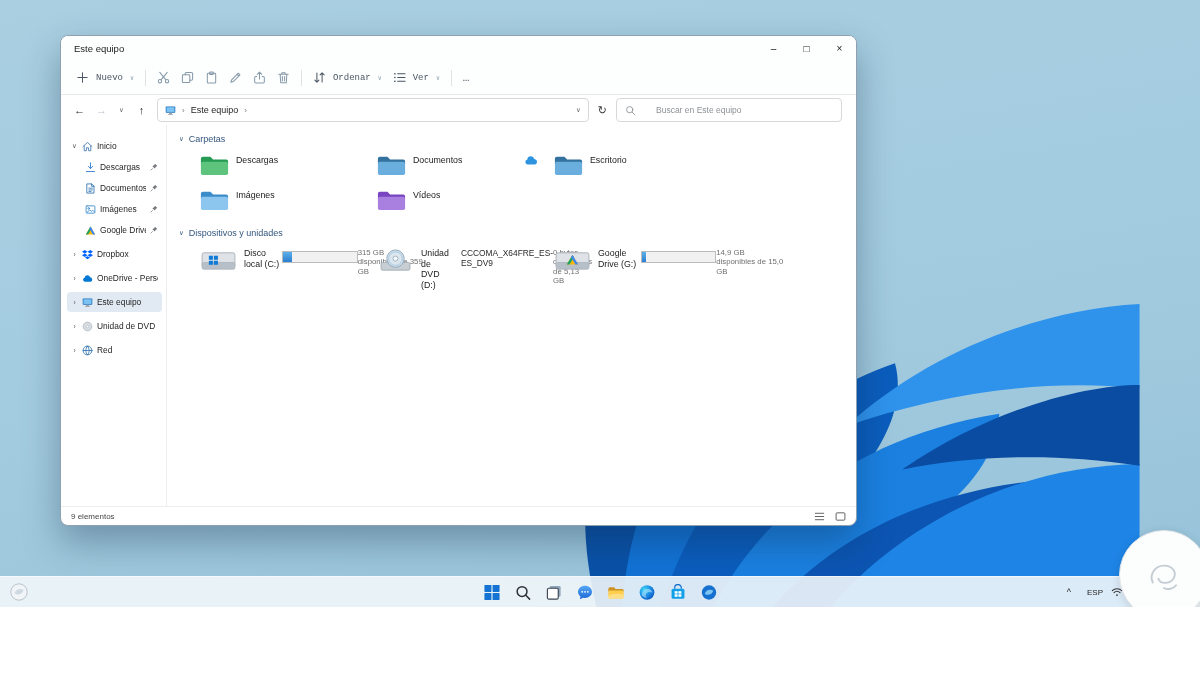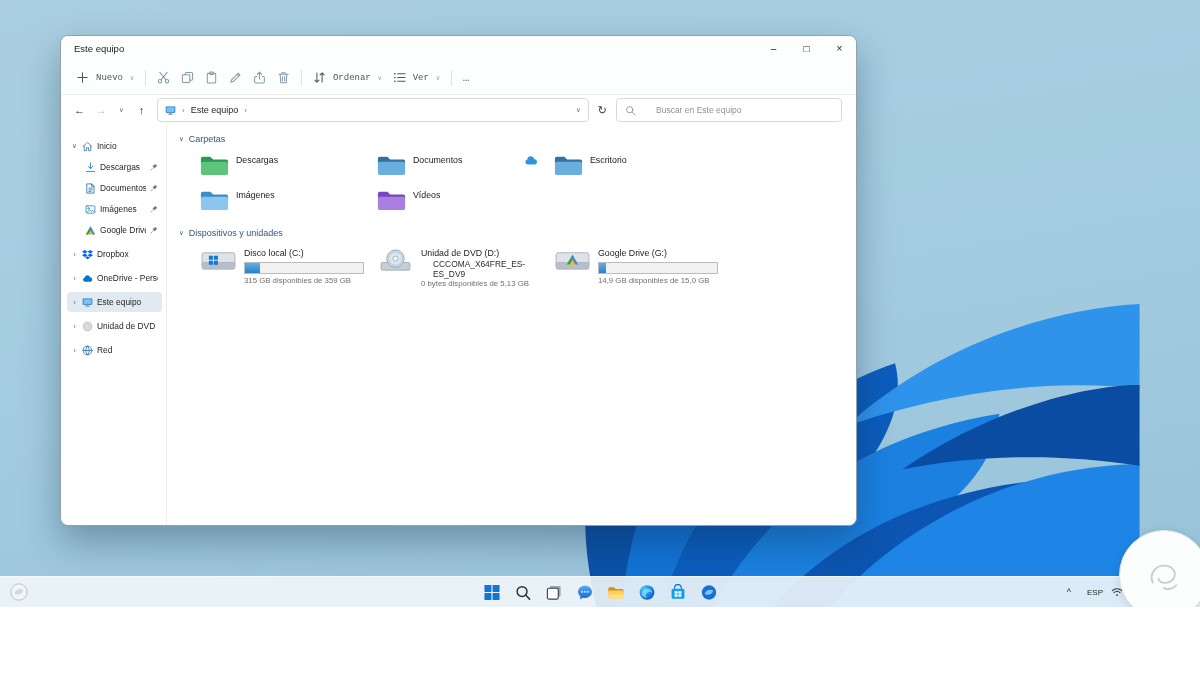--- a/index.html
+++ b/index.html
@@ -60,21 +60,21 @@
     background:none;border:none;padding:0;font-family:inherit;}
   .sec-header .schev{font-size:6.5px;color:#33567d;}
   .tile-grid{display:grid;grid-template-columns:repeat(3,177px);row-gap:13px;margin:0 0 17px 21px;}
   .tile{display:flex;gap:7px;align-items:flex-start;}
   .fold{width:29px;height:22px;flex:0 0 auto;}
   .tile .name{font-size:8.8px;color:#1b1b1b;margin-top:1px;}
   .badge{width:14px;height:11px;margin:1px 16px 0 auto;}
 
   .dtile{display:flex;gap:7px;align-items:flex-start;}
   .drv{width:37px;height:27px;flex:0 0 auto;}
-  .dinfo{display:flex;flex-direction:column;}
+  .dinfo{display:flex;flex-direction:row;}
   .dname{font-size:8.8px;color:#1b1b1b;line-height:1.2;}
   .dsub{font-size:8.4px;color:#2a2a2a;line-height:1.2;margin-left:12px;}
   .dbar{width:118px;height:10px;border:1px solid #bbb;background:#f1f1f1;margin:3px 0 2px;}
   .dbar-fill{height:100%;width:var(--used,0%);background:linear-gradient(#5cb0e8,#2a7fd0);}
   .ddetail{font-size:7.8px;color:#6f6f6f;line-height:1.2;}
 
   .statusbar{height:18px;border-top:1px solid #ededed;display:flex;align-items:center;padding:0 10px;flex:0 0 auto;}
   .status-count{font-size:8px;color:#454545;}
   .status-icons{margin-left:auto;display:flex;gap:10px;align-items:center;}
   .sti{width:11px;height:11px;}
@@ -422,20 +422,31 @@
                   <div class="dbar-fill"></div>
                 </div>
               <span class="ddetail">14,9 GB disponibles de 15,0 GB</span>
             </div>
           </div>
         </div>
 
       </div>
     </div>
 
+    <div class="statusbar">
+      <span class="status-count">9 elementos</span>
+      <div class="status-icons">
+        <svg class="sti" viewBox="0 0 12 12">
+            <path d="M1 2.5 H11 M1 6 H11 M1 9.5 H11" stroke="#555" stroke-width="1" fill="none"></path>
+          </svg>
+        <svg class="sti" viewBox="0 0 12 12">
+            <rect x="1.2" y="2" width="9.6" height="8" rx="1" fill="none" stroke="#555" stroke-width="1"></rect>
+          </svg>
+      </div>
+    </div>
   </div>
 
   <div class="taskbar">
     <button class="tb-corner">
       <svg viewBox="0 0 20 20" style="width:20px;height:20px;display:block;">
           <circle cx="10" cy="10" r="8.2" fill="#f2f5f8" stroke="#b9c3cc"></circle>
           <path d="M5.5 11.5 C6.5 7.5 11 6 14.6 8 C13.6 12 9 13.6 5.5 11.5 Z" fill="#cfd9e2"></path>
         </svg>
     </button>
 

